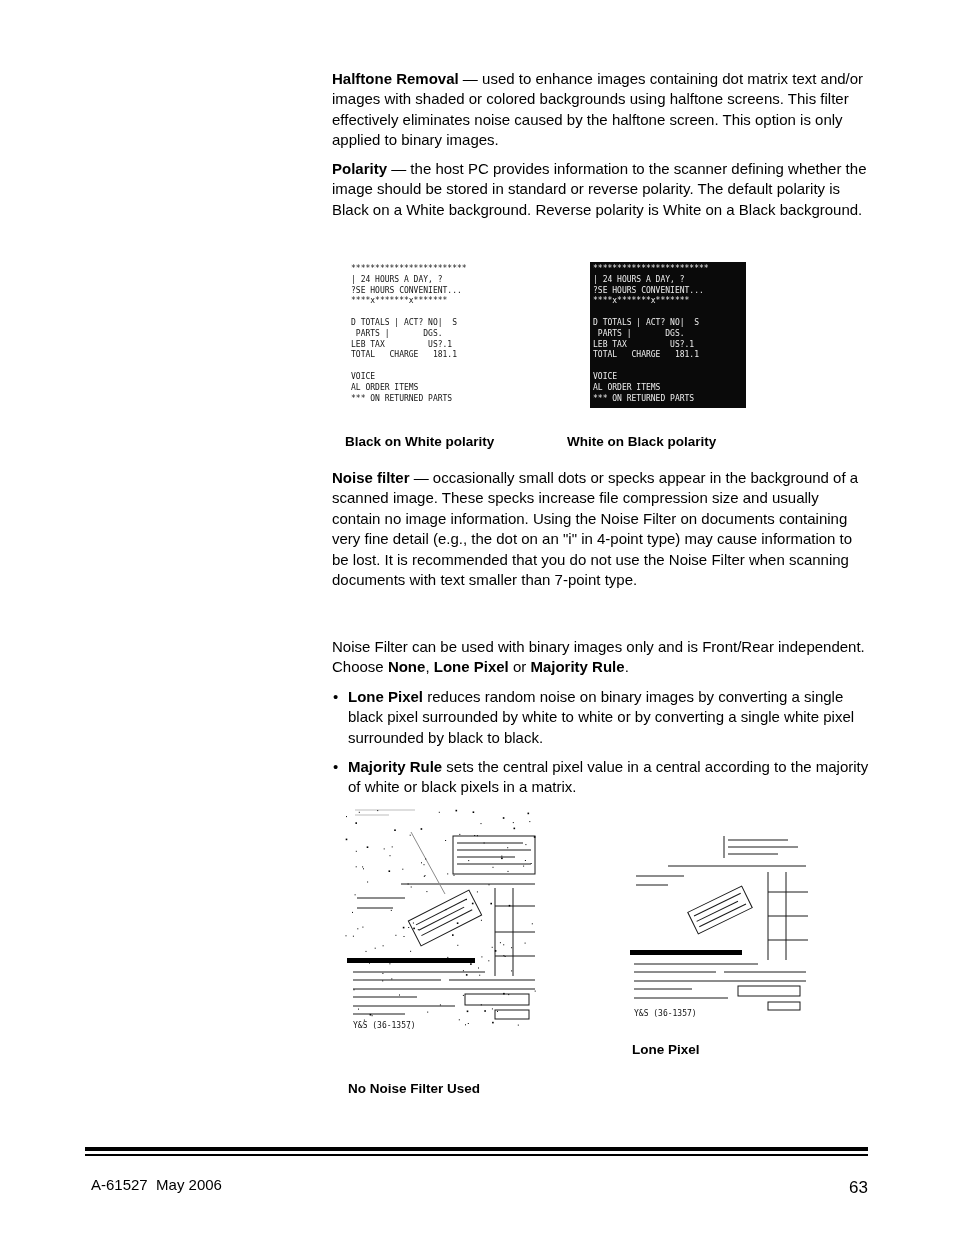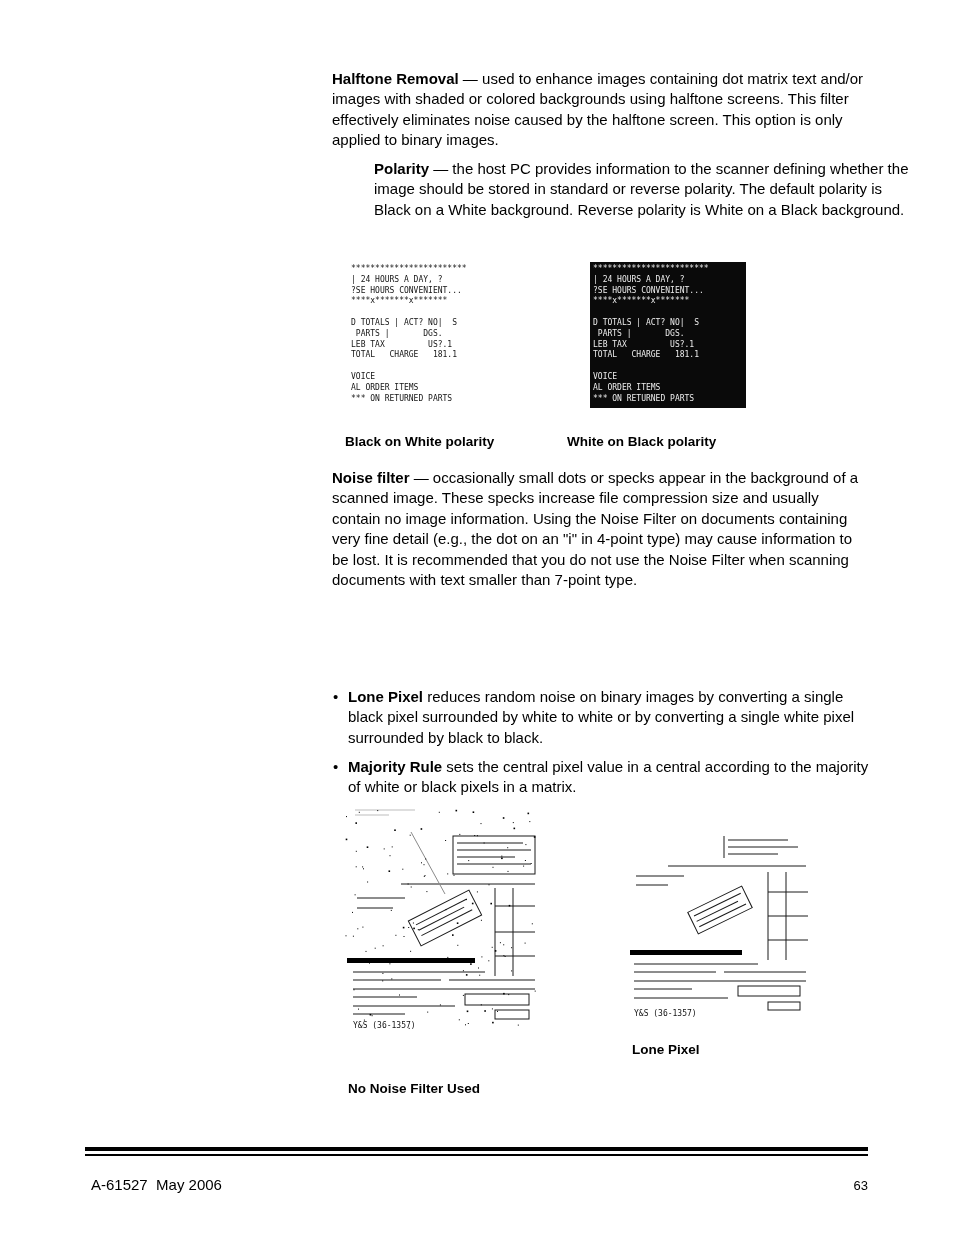--- a/index.html
+++ b/index.html
@@ -9,21 +9,21 @@
     font-family:"Liberation Sans", sans-serif;
     color:#000;
   }
   .page { position:relative; width:954px; height:1235px; background:#fff; overflow:hidden; }
 
   .para {
     position:absolute; left:332px; width:537px;
     font-size:15px; line-height:20.4px;
   }
   .p-halftone { top:69px; }
-  .p-polarity { top:159px;margin-left:42px; }
+  .p-polarity { top:159px; }
   .p-noise    { top:468px; }
   .p-choose   { top:637px; }
 
   .bullet {
     position:absolute; left:332px; width:537px;
     font-size:15px; line-height:20.4px; padding-left:16px;
   }
   .bullet .marker { position:absolute; left:1px; top:0; }
   .b-lone     { top:687px; }
   .b-majority { top:757px; }
@@ -52,21 +52,21 @@
   .fig-noise { position:absolute; left:332px; top:806px; width:537px; height:236px; }
   .svg-left  { position:absolute; left:13px;  top:0; }
   .svg-right { position:absolute; left:296px; top:26px; }
 
   
   .footer-rule {
     position:absolute; left:85px; top:1147px; width:783px; height:9px;
     border-top:4px solid #000; border-bottom:2px solid #000;
   }
   .footer-left  { position:absolute; left:85px; top:1176px; font-size:15px; white-space:pre;margin-left:6px; }
-  .footer-page  { position:absolute; right:86px; top:1178px; font-size:13px; }
+  .footer-page  { position:absolute; right:86px; top:1178px; font-size:17px; }
 </style>
 </head>
 <body>
 
 <div class="page">
 
   <p class="para p-halftone">
     <b>Halftone Removal</b><span> — used to enhance images containing dot matrix text and/or images with shaded or colored backgrounds using halftone screens. This filter effectively eliminates noise caused by the halftone screen. This option is only applied to binary images.</span>
   </p>
 
@@ -107,20 +107,21 @@
       </div>
   </div>
 
   <div class="caption cap-bw">Black on White polarity</div>
   <div class="caption cap-wb">White on Black polarity</div>
 
   <p class="para p-noise">
     <b>Noise filter</b><span> — occasionally small dots or specks appear in the background of a scanned image. These specks increase file compression size and usually contain no image information. Using the Noise Filter on documents containing very fine detail (e.g., the dot on an "i" in 4-point type) may cause information to be lost. It is recommended that you do not use the Noise Filter when scanning documents with text smaller than 7-point type.</span>
   </p>
 
+  <p class="para p-choose"><span>Noise Filter can be used with binary images only and is Front/Rear independent. Choose </span><b>None</b><span>, </span><b>Lone Pixel</b><span> or </span><b>Majority Rule</b><span>.</span></p>
 
   <div class="bullet b-lone">
     <span class="marker">•</span>
     <b>Lone Pixel</b><span> reduces random noise on binary images by converting a single black pixel surrounded by white to white or by converting a single white pixel surrounded by black to black.</span>
   </div>
 
   <div class="bullet b-majority">
     <span class="marker">•</span>
     <b>Majority Rule</b><span> sets the central pixel value in a central according to the majority of white or black pixels in a matrix.</span>
   </div>

